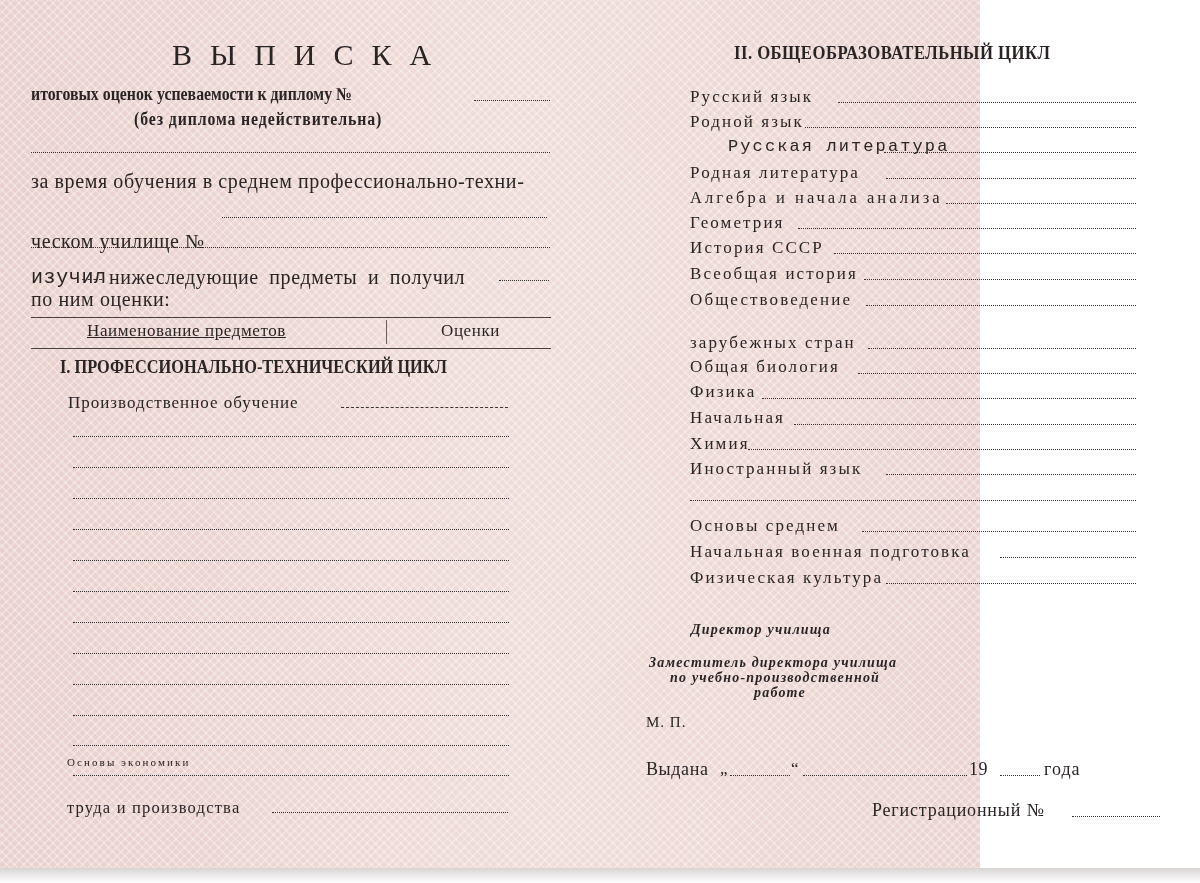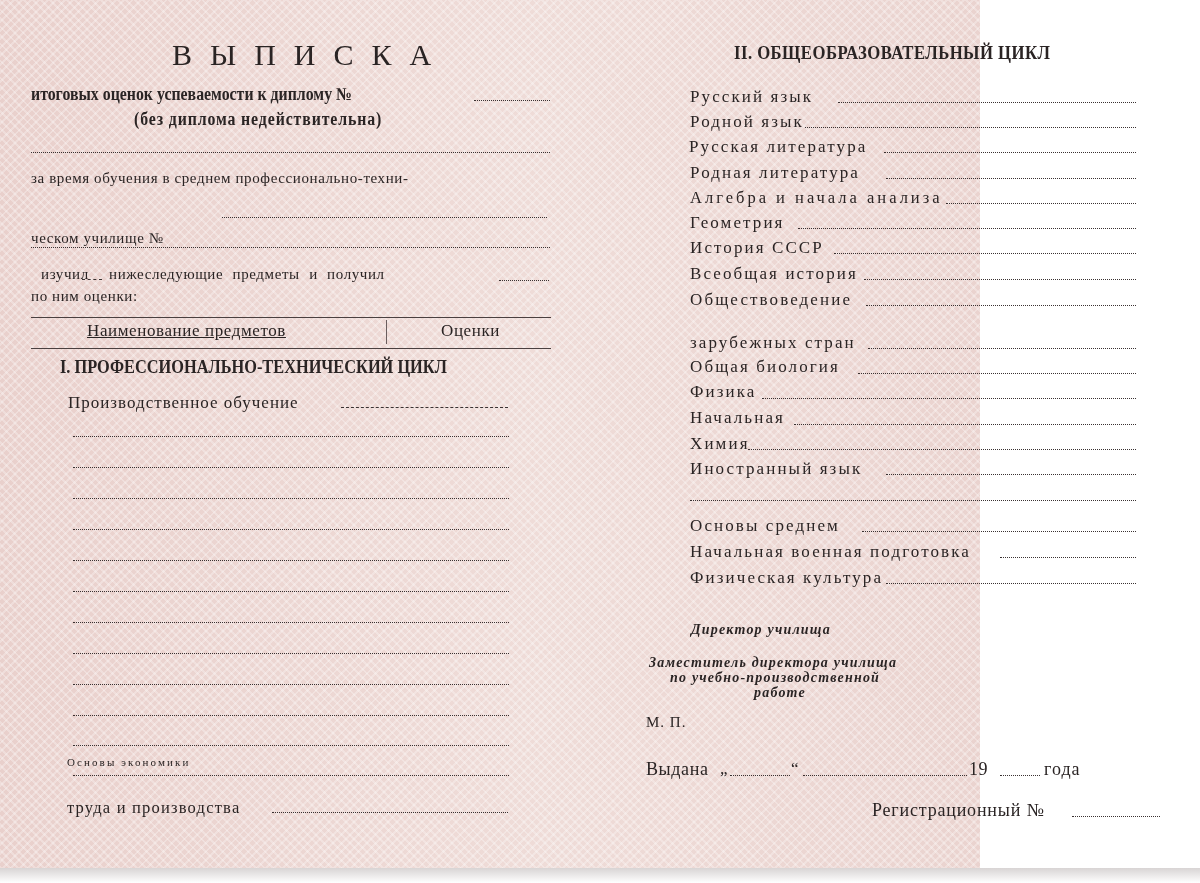--- a/index.html
+++ b/index.html
@@ -20,21 +20,21 @@
       border-bottom: 2px solid #6e6262;
     }
     .page-bottom-shadow {
       position: absolute; left: 0; top: 868px; width: 1200px; height: 15px;
       background: linear-gradient(#d8d4d4, #ffffff);
     }
     .abs { position: absolute; white-space: nowrap; }
     .dots { border-bottom: 1.4px dotted #3a3232; position: absolute; height: 0; }
     .title { font-size: 30px; letter-spacing: 18px; top: 38px; left: 172px; }
     .bold-cond { font-weight: bold; font-size: 18px; transform: scaleX(0.88); transform-origin: left; }
-    .reg { font-size: 15px; letter-spacing: 0.6px; }
+    .reg { font-size: 20px; letter-spacing: 0.6px; }
     .italic-b { font-style: italic; font-weight: bold; font-size: 14px; letter-spacing: 1.2px; }
     .hline { position: absolute; height: 0; border-top: 1.3px solid #4a4040; }
     .vline { position: absolute; width: 0; border-left: 1.3px solid #6a5e5e; }
     .row-label { font-size: 17px; letter-spacing: 2.1px; }
   </style>
 </head>
 <body>
 
 <div class="sheet">
 
@@ -45,21 +45,21 @@
 
   <div class="abs bold-cond" style="left:134px; top:109px; letter-spacing:1px;">(без диплома недействительна)</div>
 
   <div class="dots" style="left:31px; width:519px; top:152px;"></div>
 
   <div class="abs reg" style="left:31px; top:170px;">за время обучения в среднем профессионально-техни-</div>
   <div class="abs reg" style="left:31px; top:203px;margin-top:27px;">ческом училище №</div>
   <div class="dots" style="left:222px; width:325px; top:217px;"></div>
   <div class="dots" style="left:31px; width:519px; top:247px;"></div>
 
-  <div class="abs reg" style="left:41px; top:266px;">изучил</div>
+  <div class="abs reg" style="left:31px; top:266px;font-family:Liberation Mono, monospace;">изучил</div>
   <div class="dots" style="left:82px; width:20px; top:279px; border-bottom-style:dashed;"></div>
   <div class="abs reg" style="left:109px; top:266px; word-spacing:5px;">нижеследующие предметы и получил</div>
   <div class="dots" style="left:499px; width:50px; top:280px;"></div>
   <div class="abs reg" style="left:31px; top:288px;">по ним оценки:</div>
 
   <div class="hline" style="left:31px; width:520px; top:317px;"></div>
   <div class="abs reg" style="left:87px; top:321px; font-size:17px;text-decoration:underline;">Наименование предметов</div>
   <div class="vline" style="left:386px; top:320px; height:24px;"></div>
   <div class="abs reg" style="left:441px; top:321px; font-size:17px;">Оценки</div>
   <div class="hline" style="left:31px; width:520px; top:348px;"></div>
@@ -87,21 +87,21 @@
   <div class="dots" style="left:272px; width:236px; top:812px;"></div>
 
   <div class="abs bold-cond" style="left:734px; top:42px; font-size:19px; transform:scaleX(0.88); letter-spacing:0.5px;">II. ОБЩЕОБРАЗОВАТЕЛЬНЫЙ ЦИКЛ</div>
 
   <div class="abs row-label" style="left:690px; top:87px;">Русский язык</div>
   <div class="dots" style="left:838px; width:298px; top:102px;"></div>
 
   <div class="abs row-label" style="left:690px; top:112px;">Родной язык</div>
   <div class="dots" style="left:805px; width:331px; top:127px;"></div>
 
-  <div class="abs row-label" style="left:689px; top:137px;">Русская литература</div>
+  <div class="abs row-label" style="left:728px; top:137px;font-family:Liberation Mono, monospace;">Русская литература</div>
   <div class="dots" style="left:884px; width:252px; top:152px;"></div>
 
   <div class="abs row-label" style="left:690px; top:163px;">Родная литература</div>
   <div class="dots" style="left:886px; width:250px; top:178px;"></div>
 
   <div class="abs row-label" style="left:690px; top:188px; letter-spacing:3px; font-size:16.5px;">Алгебра и начала анализа</div>
   <div class="dots" style="left:946px; width:190px; top:203px;"></div>
 
   <div class="abs row-label" style="left:690px; top:213px;">Геометрия</div>
   <div class="dots" style="left:798px; width:338px; top:228px;"></div>

